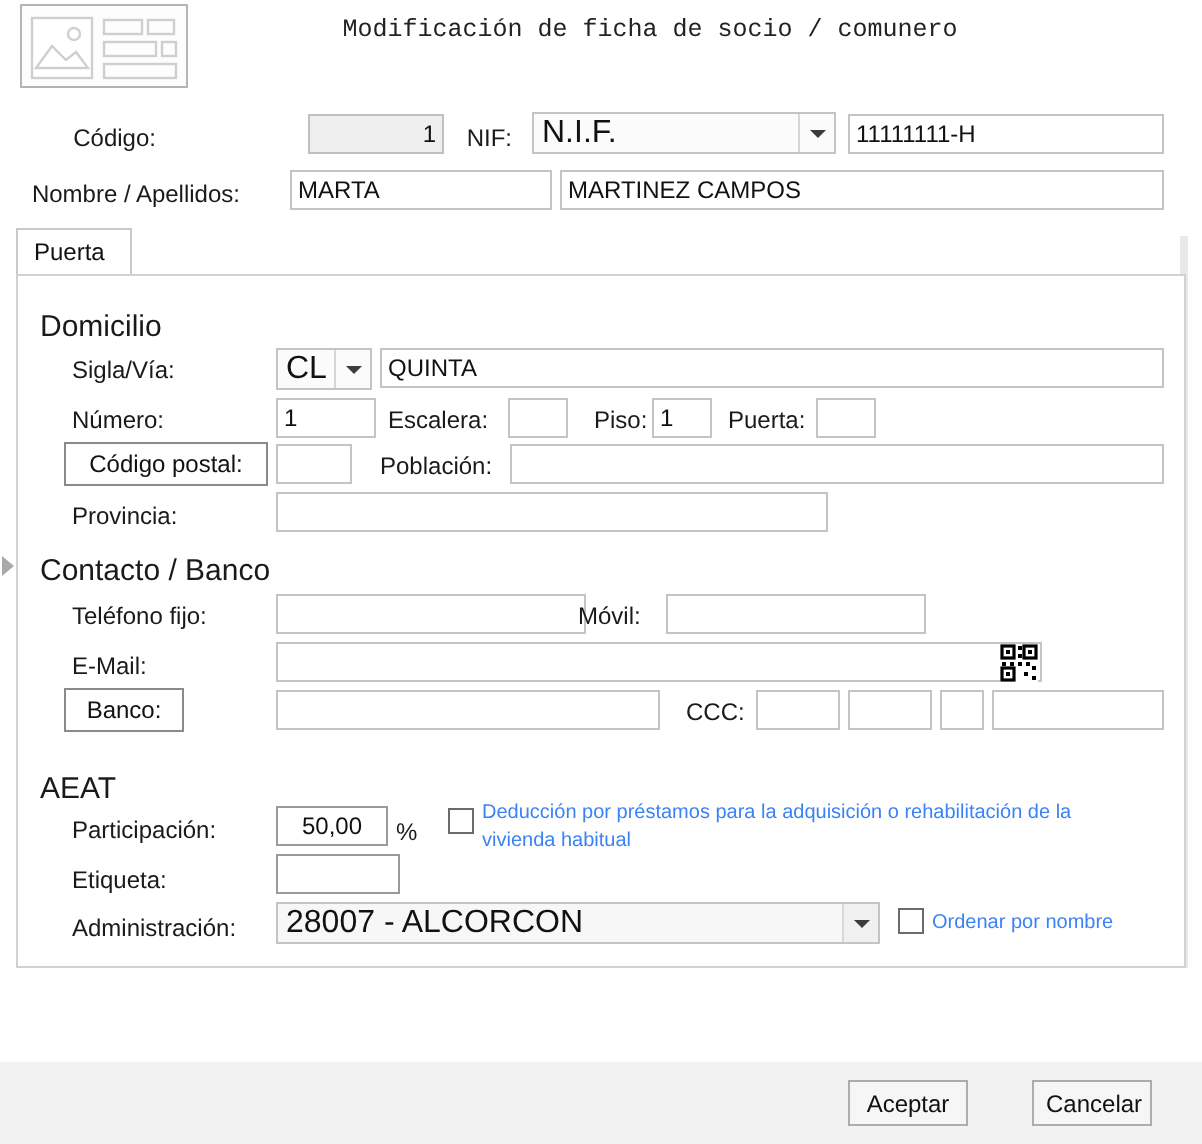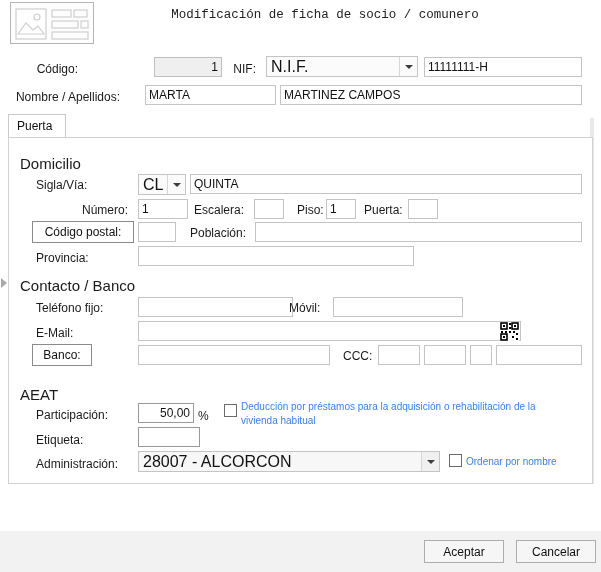--- a/index.html
+++ b/index.html
@@ -64,21 +64,21 @@
     line-height: 18px;
     height: 20px;
     outline: none;
   }
   .tb.ro {
     background: #efefef;
     border-color: #c0c0c0;
     text-align: right;
   }
   .tb.num { text-align: right; }
-  .tb.dark { border-color: #9a9a9a; }
+  .tb.dark { border-color: #9a9a9a; text-align: center; }
 
   .combo {
     position: absolute;
     box-sizing: border-box;
     border: 1px solid #c4c4c4;
     background: #fbfbfb;
     height: 21px;
     font-size: 16px;
     color: #111;
   }
@@ -203,21 +203,21 @@
   #footer {
     position: absolute;
     left: 0; top: 531px;
     width: 601px; height: 41px;
     background: #f2f2f2;
     border-top: 1px solid #f2f2f2;
   }
   .dlgbtn {
     position: absolute;
     box-sizing: border-box;
-    width: 80px; height: 23px;
+    width: 60px; height: 23px;
     border: 1px solid #adadad;
     background: #f6f6f6;
     font-family: "Liberation Sans", sans-serif;
     font-size: 12px;
     color: #111;
     text-align: center;
     line-height: 21px;
     cursor: default;
   }
   #btn-aceptar { left: 424px; top: 540px; }
@@ -268,21 +268,21 @@
 
 <div class="grouptitle" style="left:20px; top:155px;">Domicilio</div>
 
 <div class="lbl" style="left:36px; top:178px;">Sigla/Vía:</div>
 <div class="combo" style="left:138px; top:174px; width:48px;">
   <span class="ctext">CL</span>
   <span class="carrow"></span>
 </div>
 <input class="tb" style="left: 190px; top: 174px; width: 392px;" value="QUINTA">
 
-<div class="lbl" style="left:36px; top:203px;margin-left:46px;">Número:</div>
+<div class="lbl" style="left:36px; top:203px;">Número:</div>
 <input class="tb" style="left: 138px; top: 199px; width: 50px;" value="1">
 
 <div class="lbl" style="left:194px; top:203px;">Escalera:</div>
 <input class="tb" style="left: 254px; top: 199px; width: 30px;" value="">
 
 <div class="lbl" style="left:297px; top:203px;">Piso:</div>
 <input class="tb" style="left: 326px; top: 199px; width: 30px;" value="1">
 
 <div class="lbl" style="left:364px; top:203px;">Puerta:</div>
 <input class="tb" style="left: 408px; top: 199px; width: 30px;" value="">

